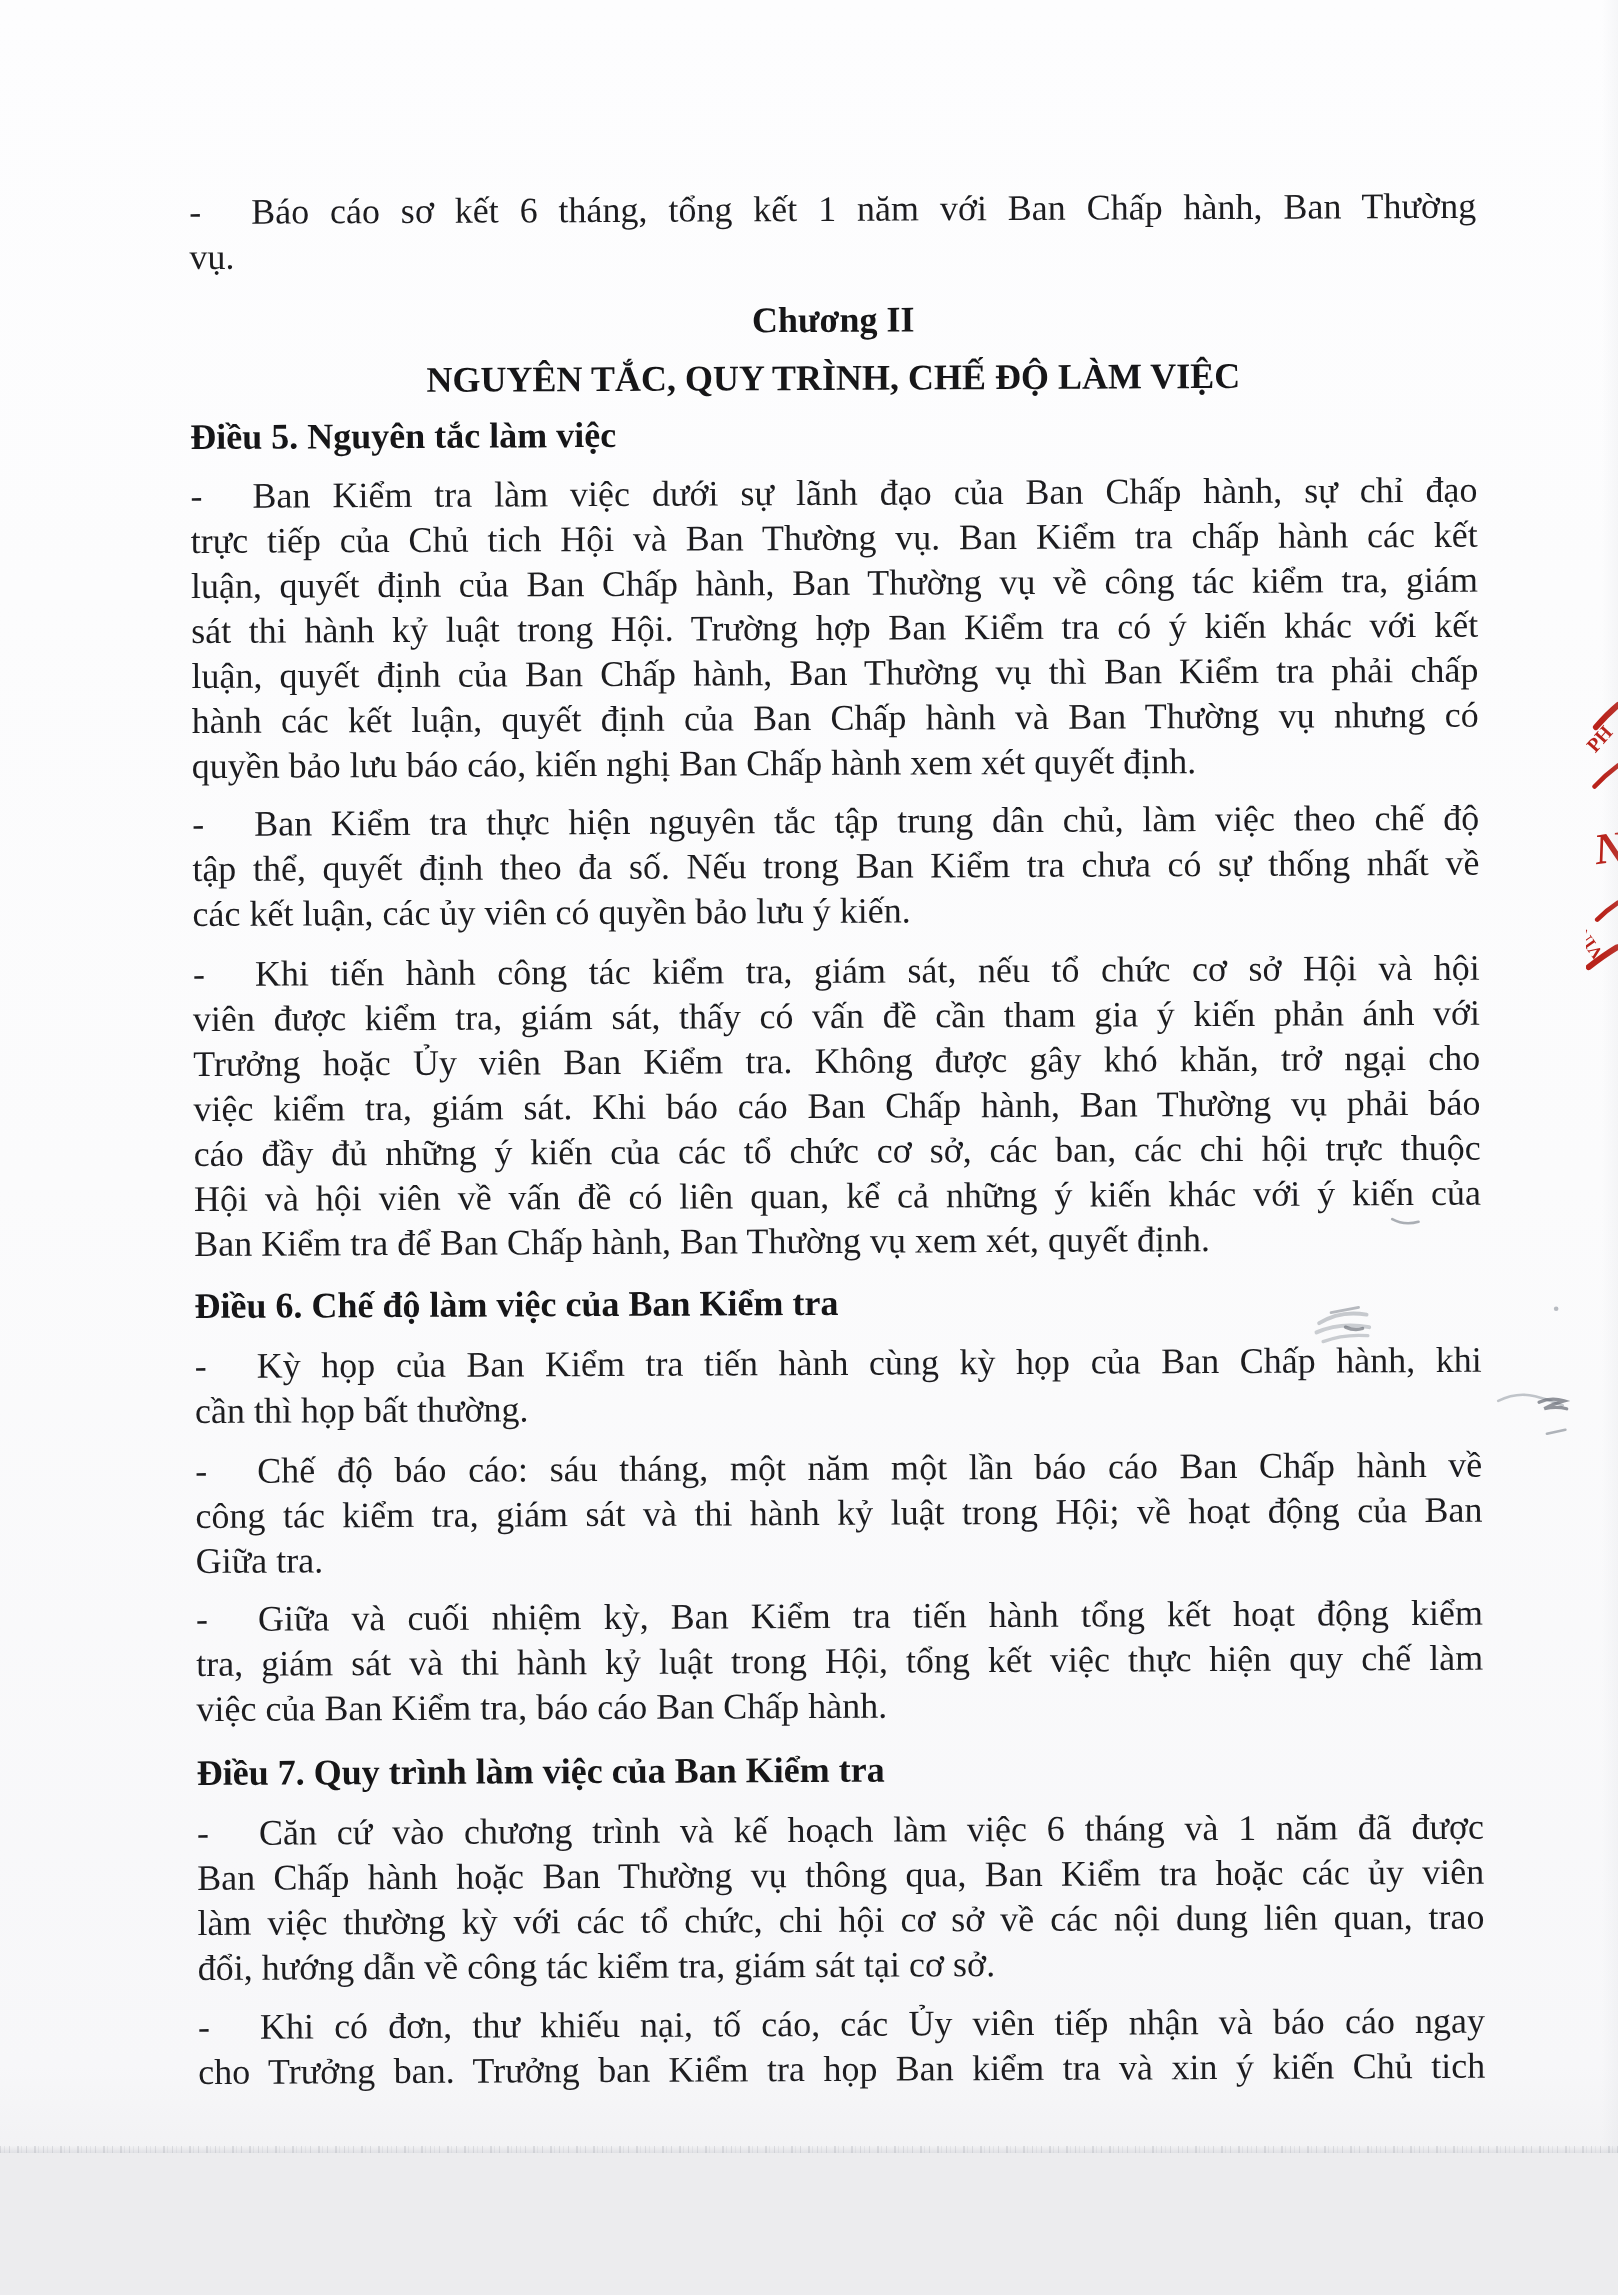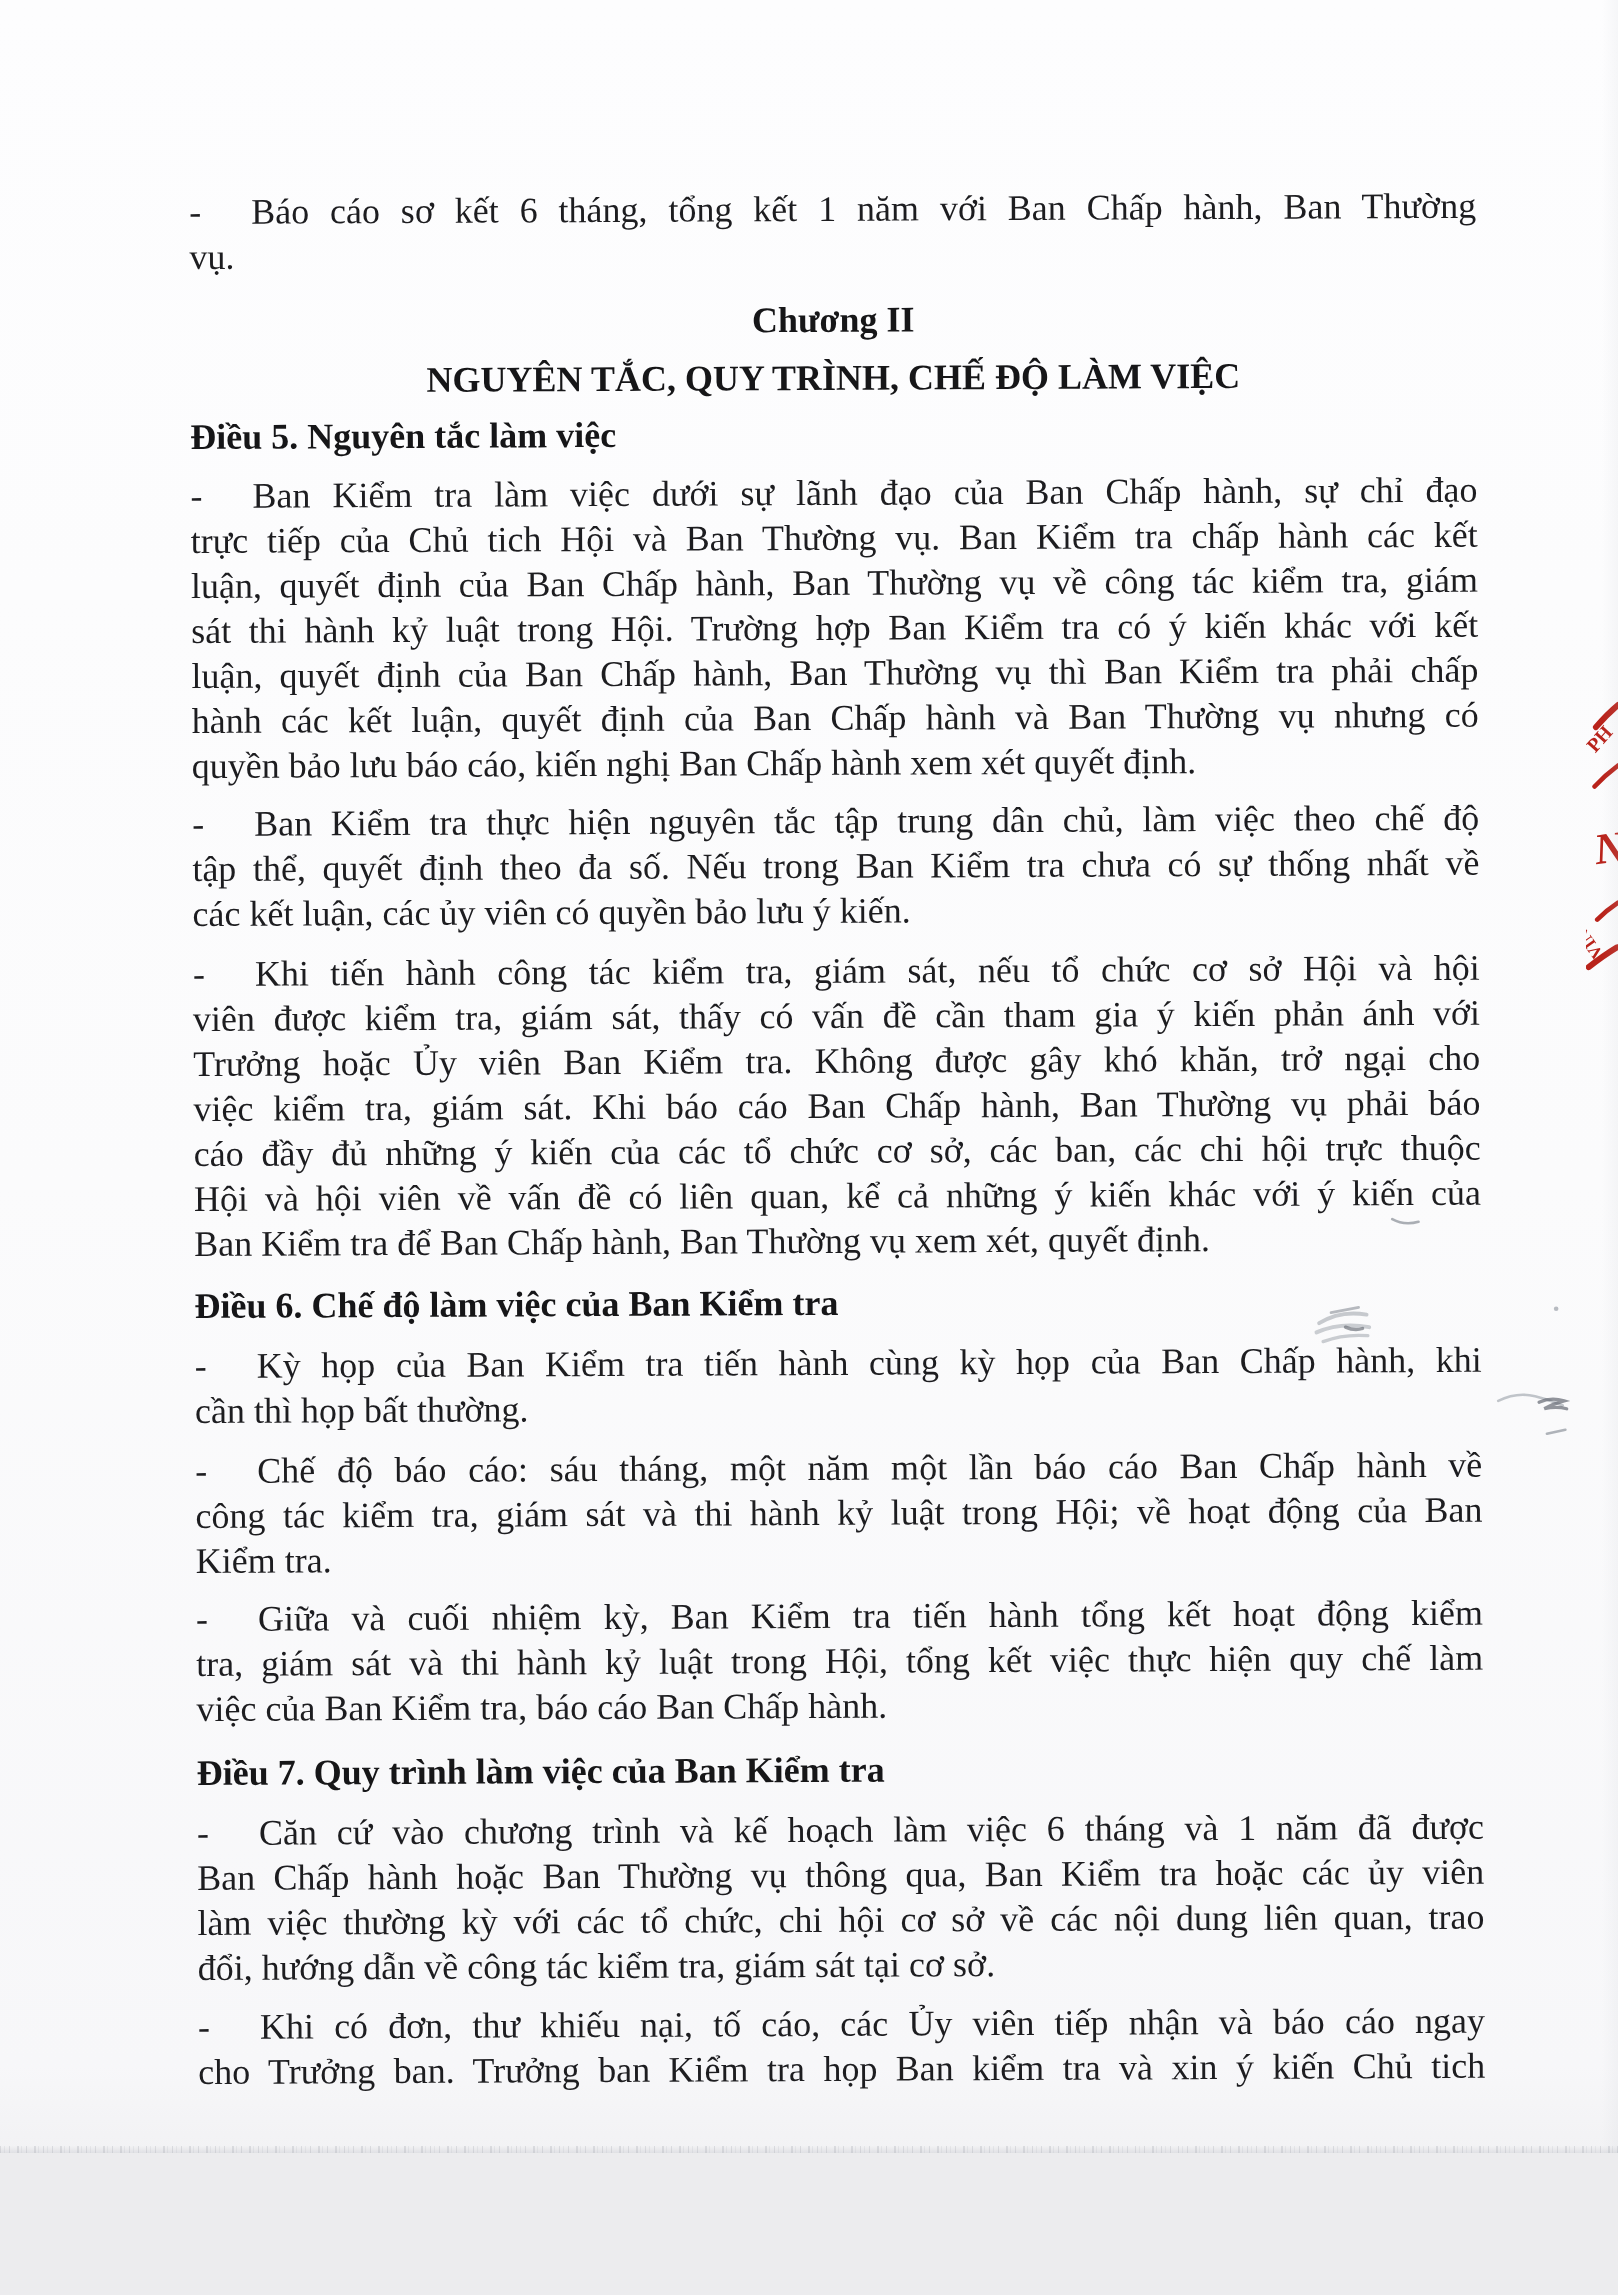--- a/index.html
+++ b/index.html
@@ -81,21 +81,21 @@
         <div class="line last"><span>Ban Kiểm tra để Ban Chấp hành, Ban Thường vụ xem xét, quyết định.</span></div>
       </div>
       <div class="heading-left" style="margin-top: 14.5px;">Điều 6. Chế độ làm việc của Ban Kiểm tra</div>
       <div class="para" style="margin-top: 13px;">
         <div class="line"><span class="dash">-</span><span class="dash-spacer"></span><span>Kỳ họp của Ban Kiểm tra tiến hành cùng kỳ họp của Ban Chấp hành, khi</span></div>
         <div class="line last"><span>cần thì họp bất thường.</span></div>
       </div>
       <div class="para" style="margin-top: 14.5px;">
         <div class="line"><span class="dash">-</span><span class="dash-spacer"></span><span>Chế độ báo cáo: sáu tháng, một năm một lần báo cáo Ban Chấp hành về</span></div>
         <div class="line"><span>công tác kiểm tra, giám sát và thi hành kỷ luật trong Hội; về hoạt động của Ban</span></div>
-        <div class="line last"><span>Kiểm tra.</span></div>
+        <div class="line last"><span>Giữa tra.</span></div>
       </div>
       <div class="para" style="margin-top: 13px;">
         <div class="line"><span class="dash">-</span><span class="dash-spacer"></span><span>Giữa và cuối nhiệm kỳ, Ban Kiểm tra tiến hành tổng kết hoạt động kiểm</span></div>
         <div class="line"><span>tra, giám sát và thi hành kỷ luật trong Hội, tổng kết việc thực hiện quy chế làm</span></div>
         <div class="line last"><span>việc của Ban Kiểm tra, báo cáo Ban Chấp hành.</span></div>
       </div>
       <div class="heading-left" style="margin-top: 16px;">Điều 7. Quy trình làm việc của Ban Kiểm tra</div>
       <div class="para" style="margin-top: 13px;">
         <div class="line"><span class="dash">-</span><span class="dash-spacer"></span><span>Căn cứ vào chương trình và kế hoạch làm việc 6 tháng và 1 năm đã được</span></div>
         <div class="line"><span>Ban Chấp hành hoặc Ban Thường vụ thông qua, Ban Kiểm tra hoặc các ủy viên</span></div>

